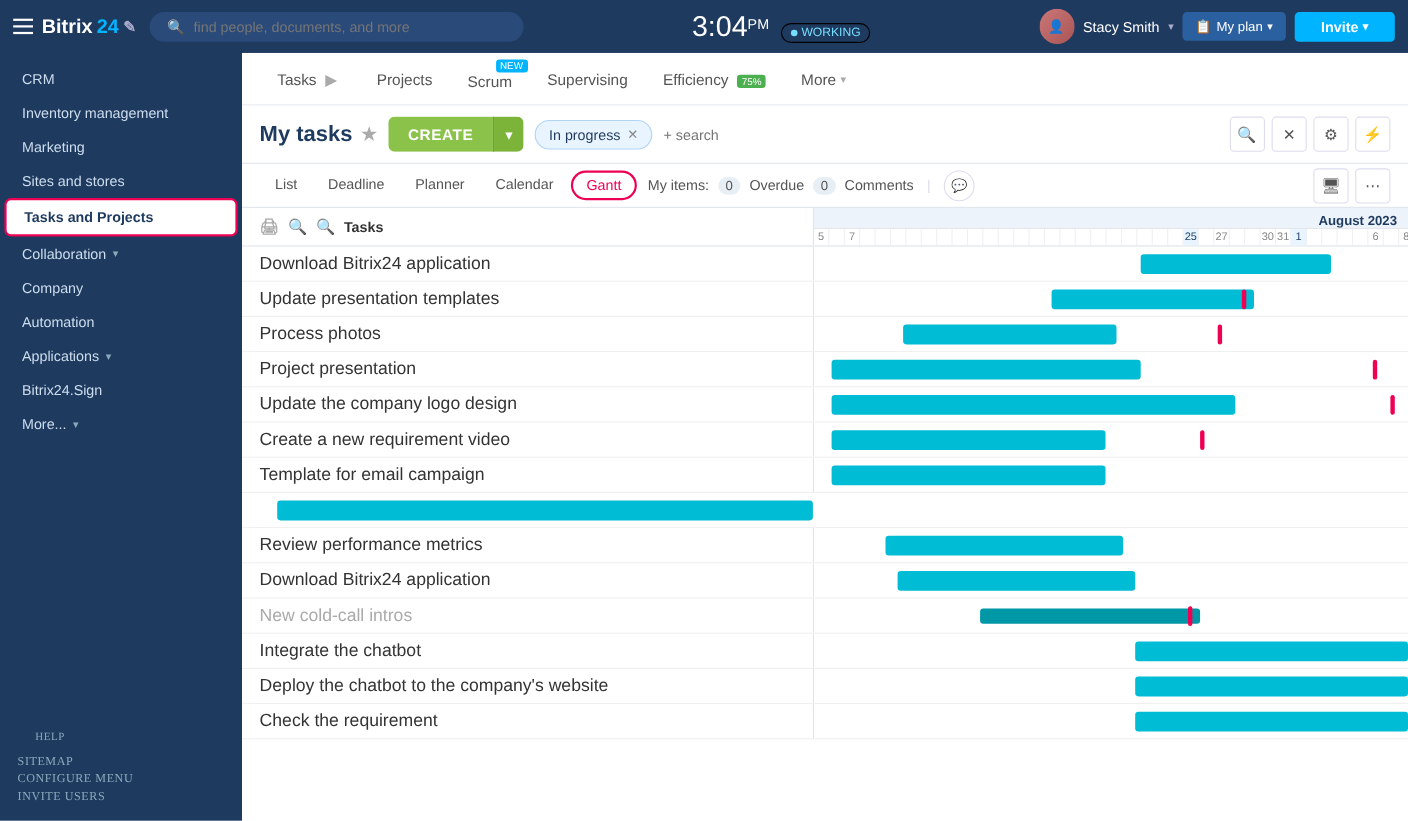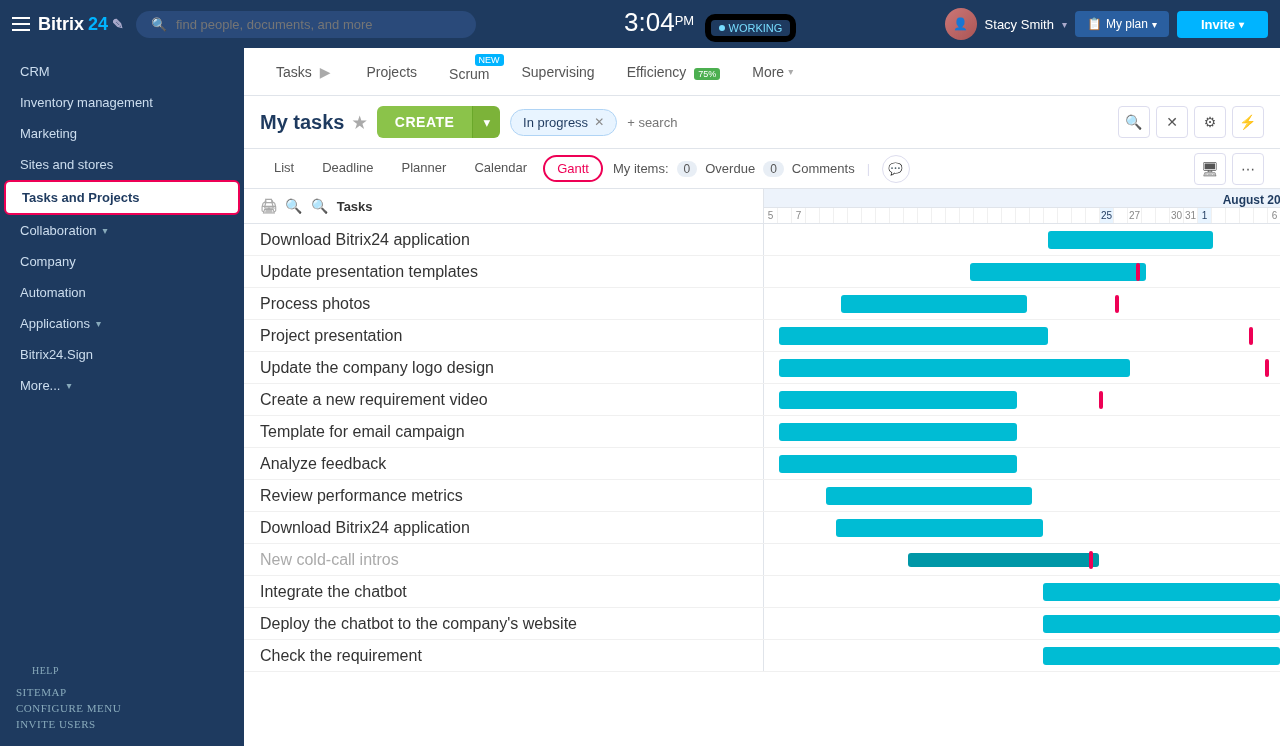--- a/index.html
+++ b/index.html
@@ -27,21 +27,21 @@
       background: #2a4a7a;
       border: none; border-radius: 20px;
       padding: 6px 16px;
       color: #cdd;
       font-size: 13px;
       display: flex; align-items: center; gap: 8px;
     }
     .search-bar input { background: transparent; border: none; outline: none; color: #cdd; font-size: 13px; width: 100%; }
     .search-icon { color: #8ab; }
     .time-block { flex: 1; text-align: center; }
-    .working-badge { font-size: 11px; color: #7df; border: 6px solid #000000; border-radius: 10px; padding: 2px 8px; display: inline-flex; align-items: center; gap: 4px; margin-left: 6px; text-align: right; }
+    .working-badge { font-size: 11px; color: #7df; border: 1px solid #000000; border-radius: 10px; padding: 2px 8px; display: inline-flex; align-items: center; gap: 4px; margin-left: 6px; text-align: right; }
     .working-dot { width: 6px; height: 6px; background: #7df; border-radius: 50%; }
     .nav-right { display: flex; align-items: center; gap: 8px; }
     .avatar { width: 32px; height: 32px; border-radius: 50%; background: #c88; overflow: hidden; }
     .avatar-img { width: 100%; height: 100%; background: linear-gradient(135deg, #c77, #a55); display: flex; align-items: center; justify-content: center; font-size: 12px; }
     .user-name { font-size: 13px; cursor: pointer; }
     .my-plan-btn {
       background: #2a5fa0; border: none; border-radius: 4px;
       color: #fff; padding: 6px 12px; font-size: 12px; cursor: pointer;
       display: flex; align-items: center; gap: 4px;
     }
@@ -50,21 +50,21 @@
       color: #fff; padding: 6px 24px; font-size: 13px; font-weight: 600; cursor: pointer;
       display: flex; align-items: center; gap: 4px;
     }
     .caret { font-size: 10px; }
 
     
     .main-layout { display: flex; flex: 1; overflow: hidden; }
 
     
     .sidebar {
-      width: 244px;
+      width: 220px;
       background: #1e3a5f;
       flex-shrink: 0;
       display: flex;
       flex-direction: column;
       padding: 8px 0;
     }
     .sidebar-item {
       padding: 8px 16px;
       font-size: 13px;
       color: #cde;
@@ -613,21 +613,20 @@
               <div class="gantt-bar-red" style="left: 65%;"></div>
             </div>
           </div>
           <div class="gantt-row">
             <div class="gantt-task-cell">Template for email campaign</div>
             <div class="gantt-chart-cell">
               <div class="gantt-bar" style="left: 3%; width: 46%;"></div>
             </div>
           </div>
           <div class="gantt-row">
-            <div class="gantt-task-cell">Analyze feedback</div>
             <div class="gantt-chart-cell">
               <div class="gantt-bar" style="left: 3%; width: 46%;"></div>
             </div>
           </div>
           <div class="gantt-row">
             <div class="gantt-task-cell">Review performance metrics</div>
             <div class="gantt-chart-cell">
               <div class="gantt-bar" style="left: 12%; width: 40%;"></div>
             </div>
           </div>

